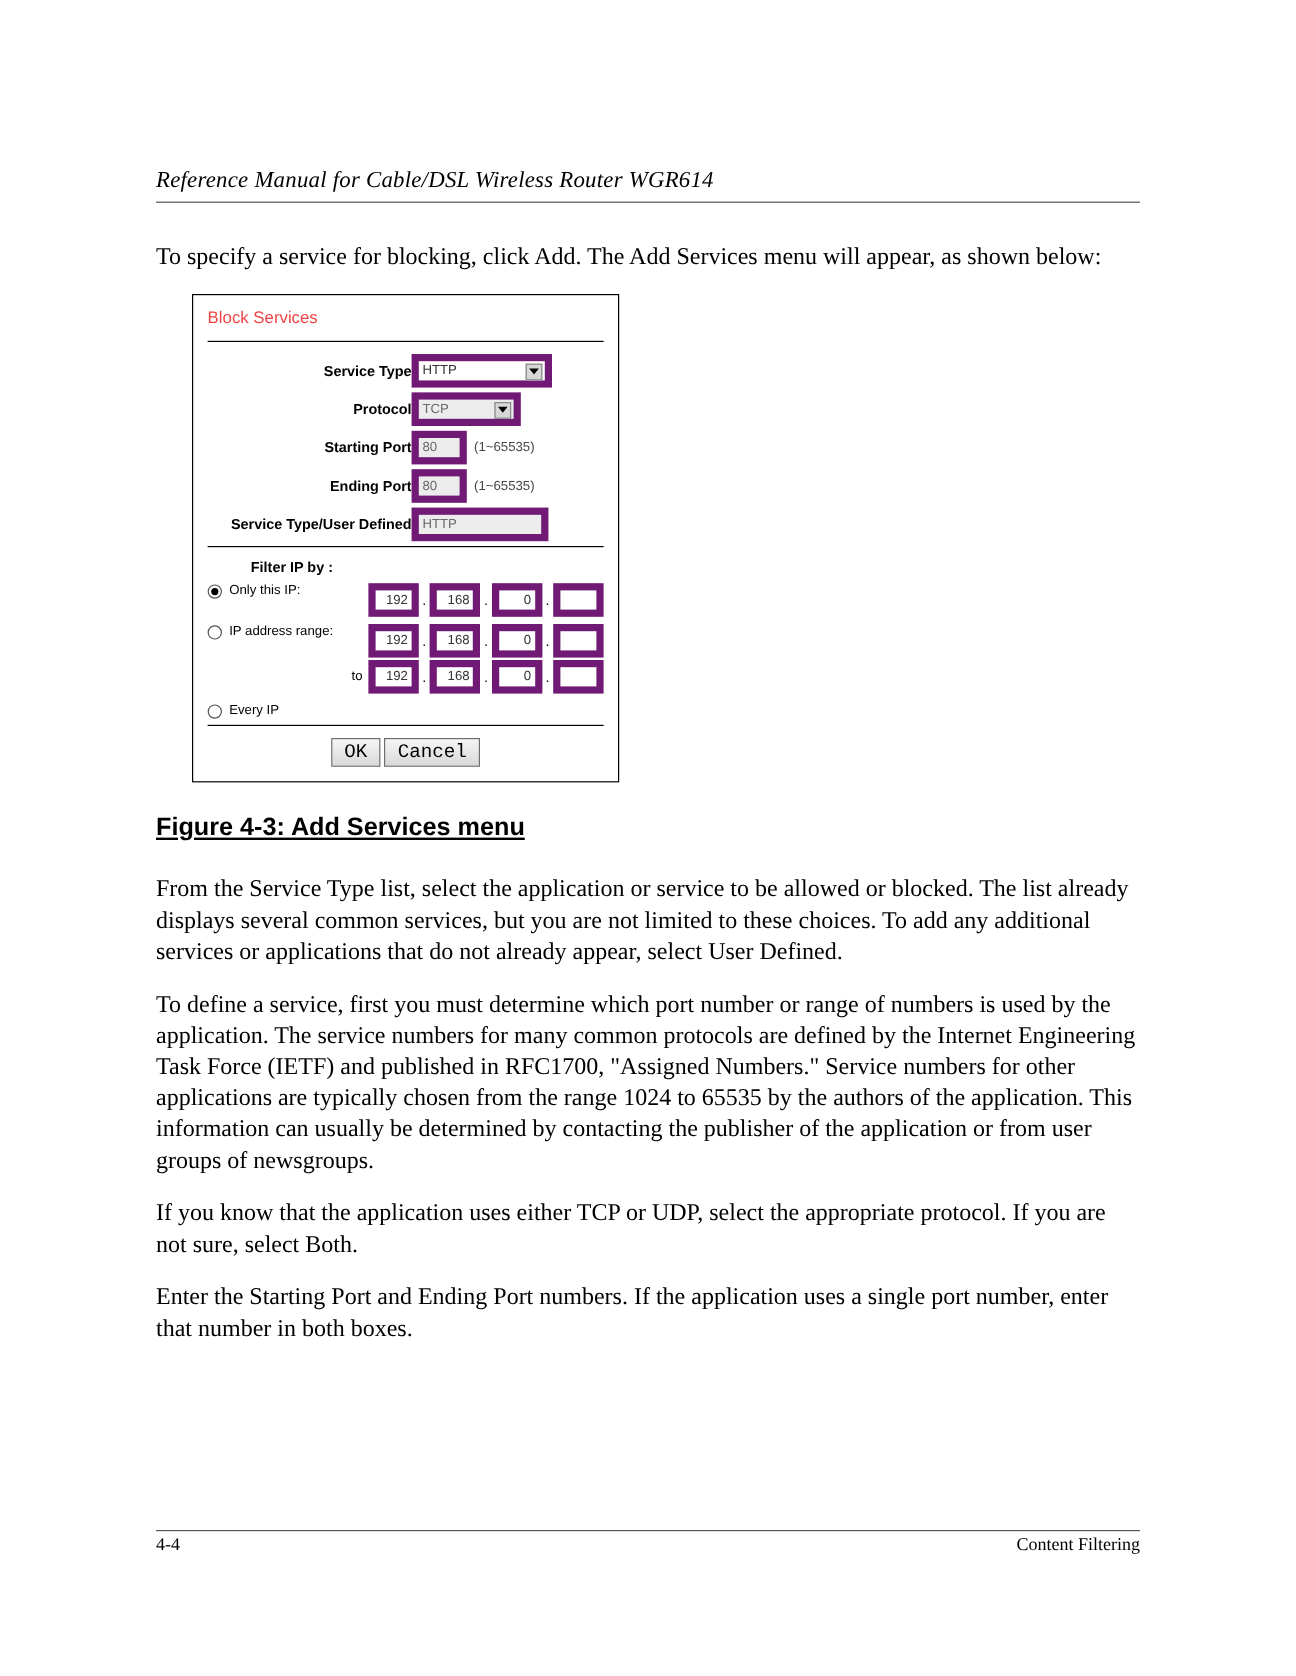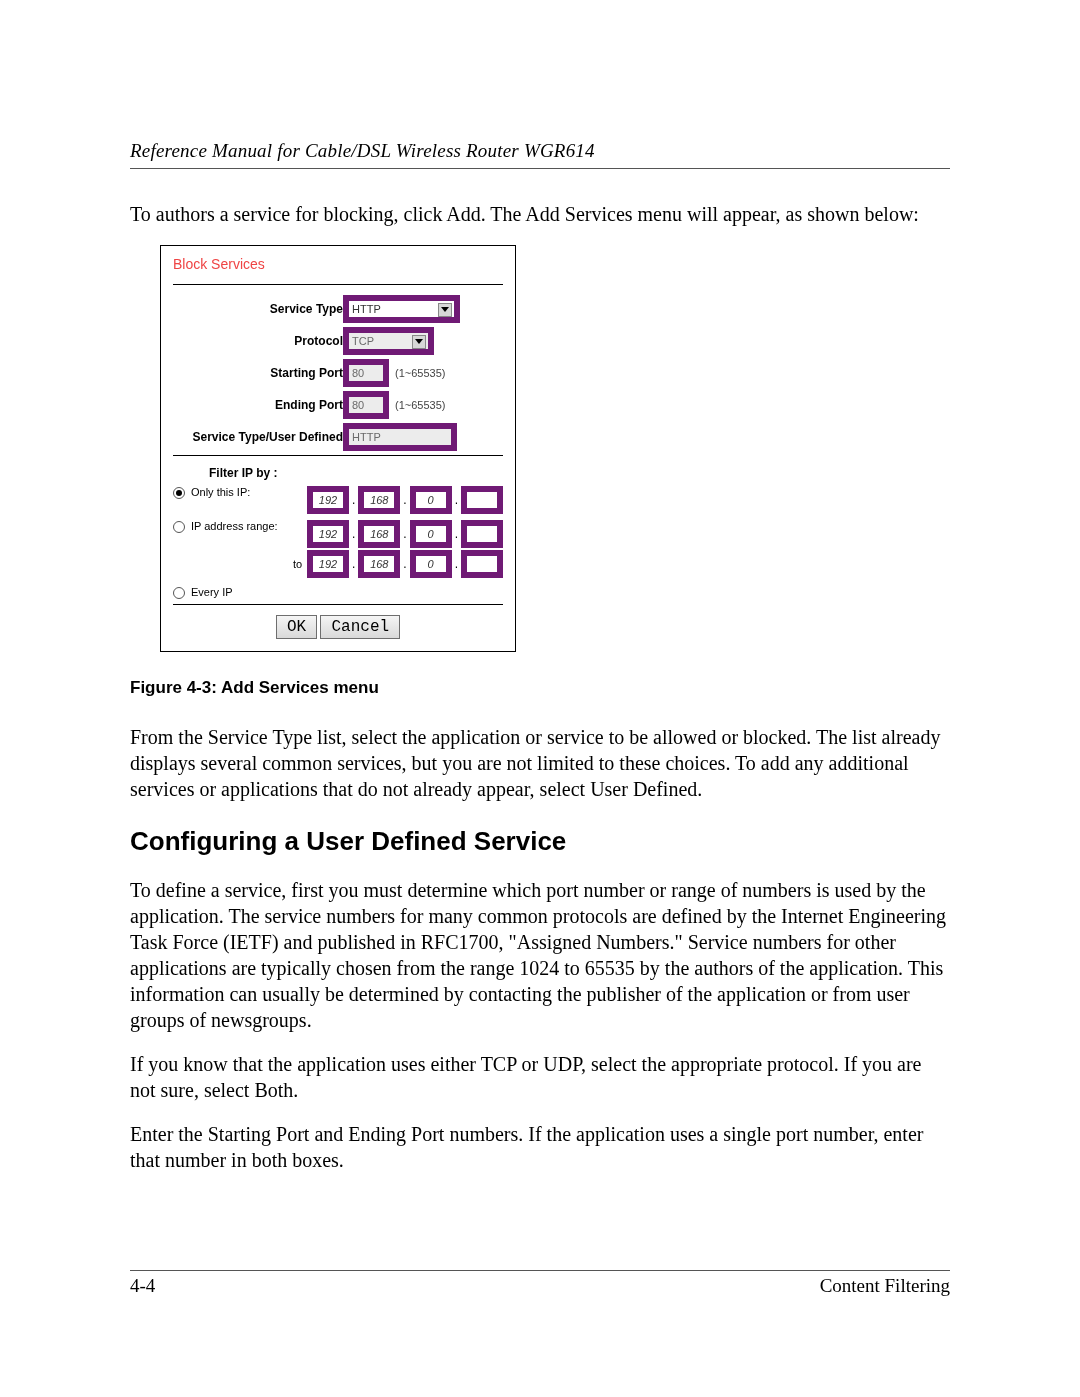--- a/index.html
+++ b/index.html
@@ -25,37 +25,38 @@
     letter-spacing: 0.2px;
   }
   .body-text {
     font-size: 20px;
     line-height: 1.3;
     margin: 0 0 18px 0;
   }
   .fig-caption {
     font-family: Arial, Helvetica, sans-serif;
     font-weight: bold;
-    font-size: 17px;
+    font-size: 21px;
     margin: 26px 0 26px 0;
+    text-decoration: underline;
   }
   h2.section-head {
     font-family: Arial, Helvetica, sans-serif;
     font-weight: bold;
     font-size: 26px;
     margin: 24px 0 20px 0;
   }
   .footer {
     position: absolute;
     left: 130px;
     right: 130px;
     bottom: 100px;
     border-top: 1px solid #555;
     padding-top: 4px;
-    font-size: 19px;
+    font-size: 15px;
     display: flex;
     justify-content: space-between;
   }
 
   
   .dialog {
     width: 356px;
     margin-left: 30px;
     margin-top: 14px;
     border: 1px solid #000;
@@ -96,21 +97,21 @@
     width:12px; height:12px;
     background:#d7d7d7; border:1px solid #888;
   }
   .drop::before{
     content:"";
     position:absolute; right:5px; top:6px;
     width:0;height:0;border-left:4px solid transparent;border-right:4px solid transparent;border-top:5px solid #000;
     z-index:2;
   }
   .rng { color:#444; font-size:11px; margin-left:6px;}
-  .oct { width:24px; text-align:center;font-style:italic;}
+  .oct { width:24px; text-align:right;}
   .dot { margin:0 3px; }
   .ip-group { display:flex; align-items:center; }
   .radio {
     display:inline-block;width:10px;height:10px;border:1px solid #555;border-radius:50%;
     margin-right:6px; position:relative; top:1px;
     background:#fff;
   }
   .radio.sel::after{
     content:"";position:absolute;left:2px;top:2px;width:6px;height:6px;border-radius:50%;background:#000;
   }
@@ -128,21 +129,21 @@
   }
   .btn-row { text-align:center; margin-top:10px;}
 </style>
 </head>
 <body>
 
 <div class="page">
 
   <div class="running-head">Reference Manual for Cable/DSL Wireless Router WGR614</div>
 
-  <p class="body-text">To authors a service for blocking, click Add. The Add Services menu will appear, as shown below:</p>
+  <p class="body-text">To specify a service for blocking, click Add. The Add Services menu will appear, as shown below:</p>
 
   <div class="dialog">
     <div class="dialog-title">Block Services</div>
     <div class="dlg-hr"></div>
 
     <div class="row">
       <div class="lbl">Service Type</div>
       <span class="inp drop">HTTP</span>
     </div>
     <div class="row">
@@ -229,21 +230,20 @@
     <div class="btn-row">
       <span class="btn">OK</span>
       <span class="btn">Cancel</span>
     </div>
   </div>
 
   <div class="fig-caption">Figure 4-3:  Add Services menu</div>
 
   <p class="body-text">From the Service Type list, select the application or service to be allowed or blocked. The list already displays several common services, but you are not limited to these choices. To add any additional services or applications that do not already appear, select User Defined.</p>
 
-  <h2 class="section-head">Configuring a User Defined Service</h2>
 
   <p class="body-text">To define a service, first you must determine which port number or range of numbers is used by the application. The service numbers for many common protocols are defined by the Internet Engineering Task Force (IETF) and published in RFC1700, "Assigned Numbers." Service numbers for other applications are typically chosen from the range 1024 to 65535 by the authors of the application. This information can usually be determined by contacting the publisher of the application or from user groups of newsgroups.</p>
   <p class="body-text">If you know that the application uses either TCP or UDP, select the appropriate protocol. If you are not sure, select Both.</p>
   <p class="body-text">Enter the Starting Port and Ending Port numbers. If the application uses a single port number, enter that number in both boxes.</p>
 
   <div class="footer">
     <span>4-4</span>
     <span>Content Filtering</span>
   </div>
 </div>

